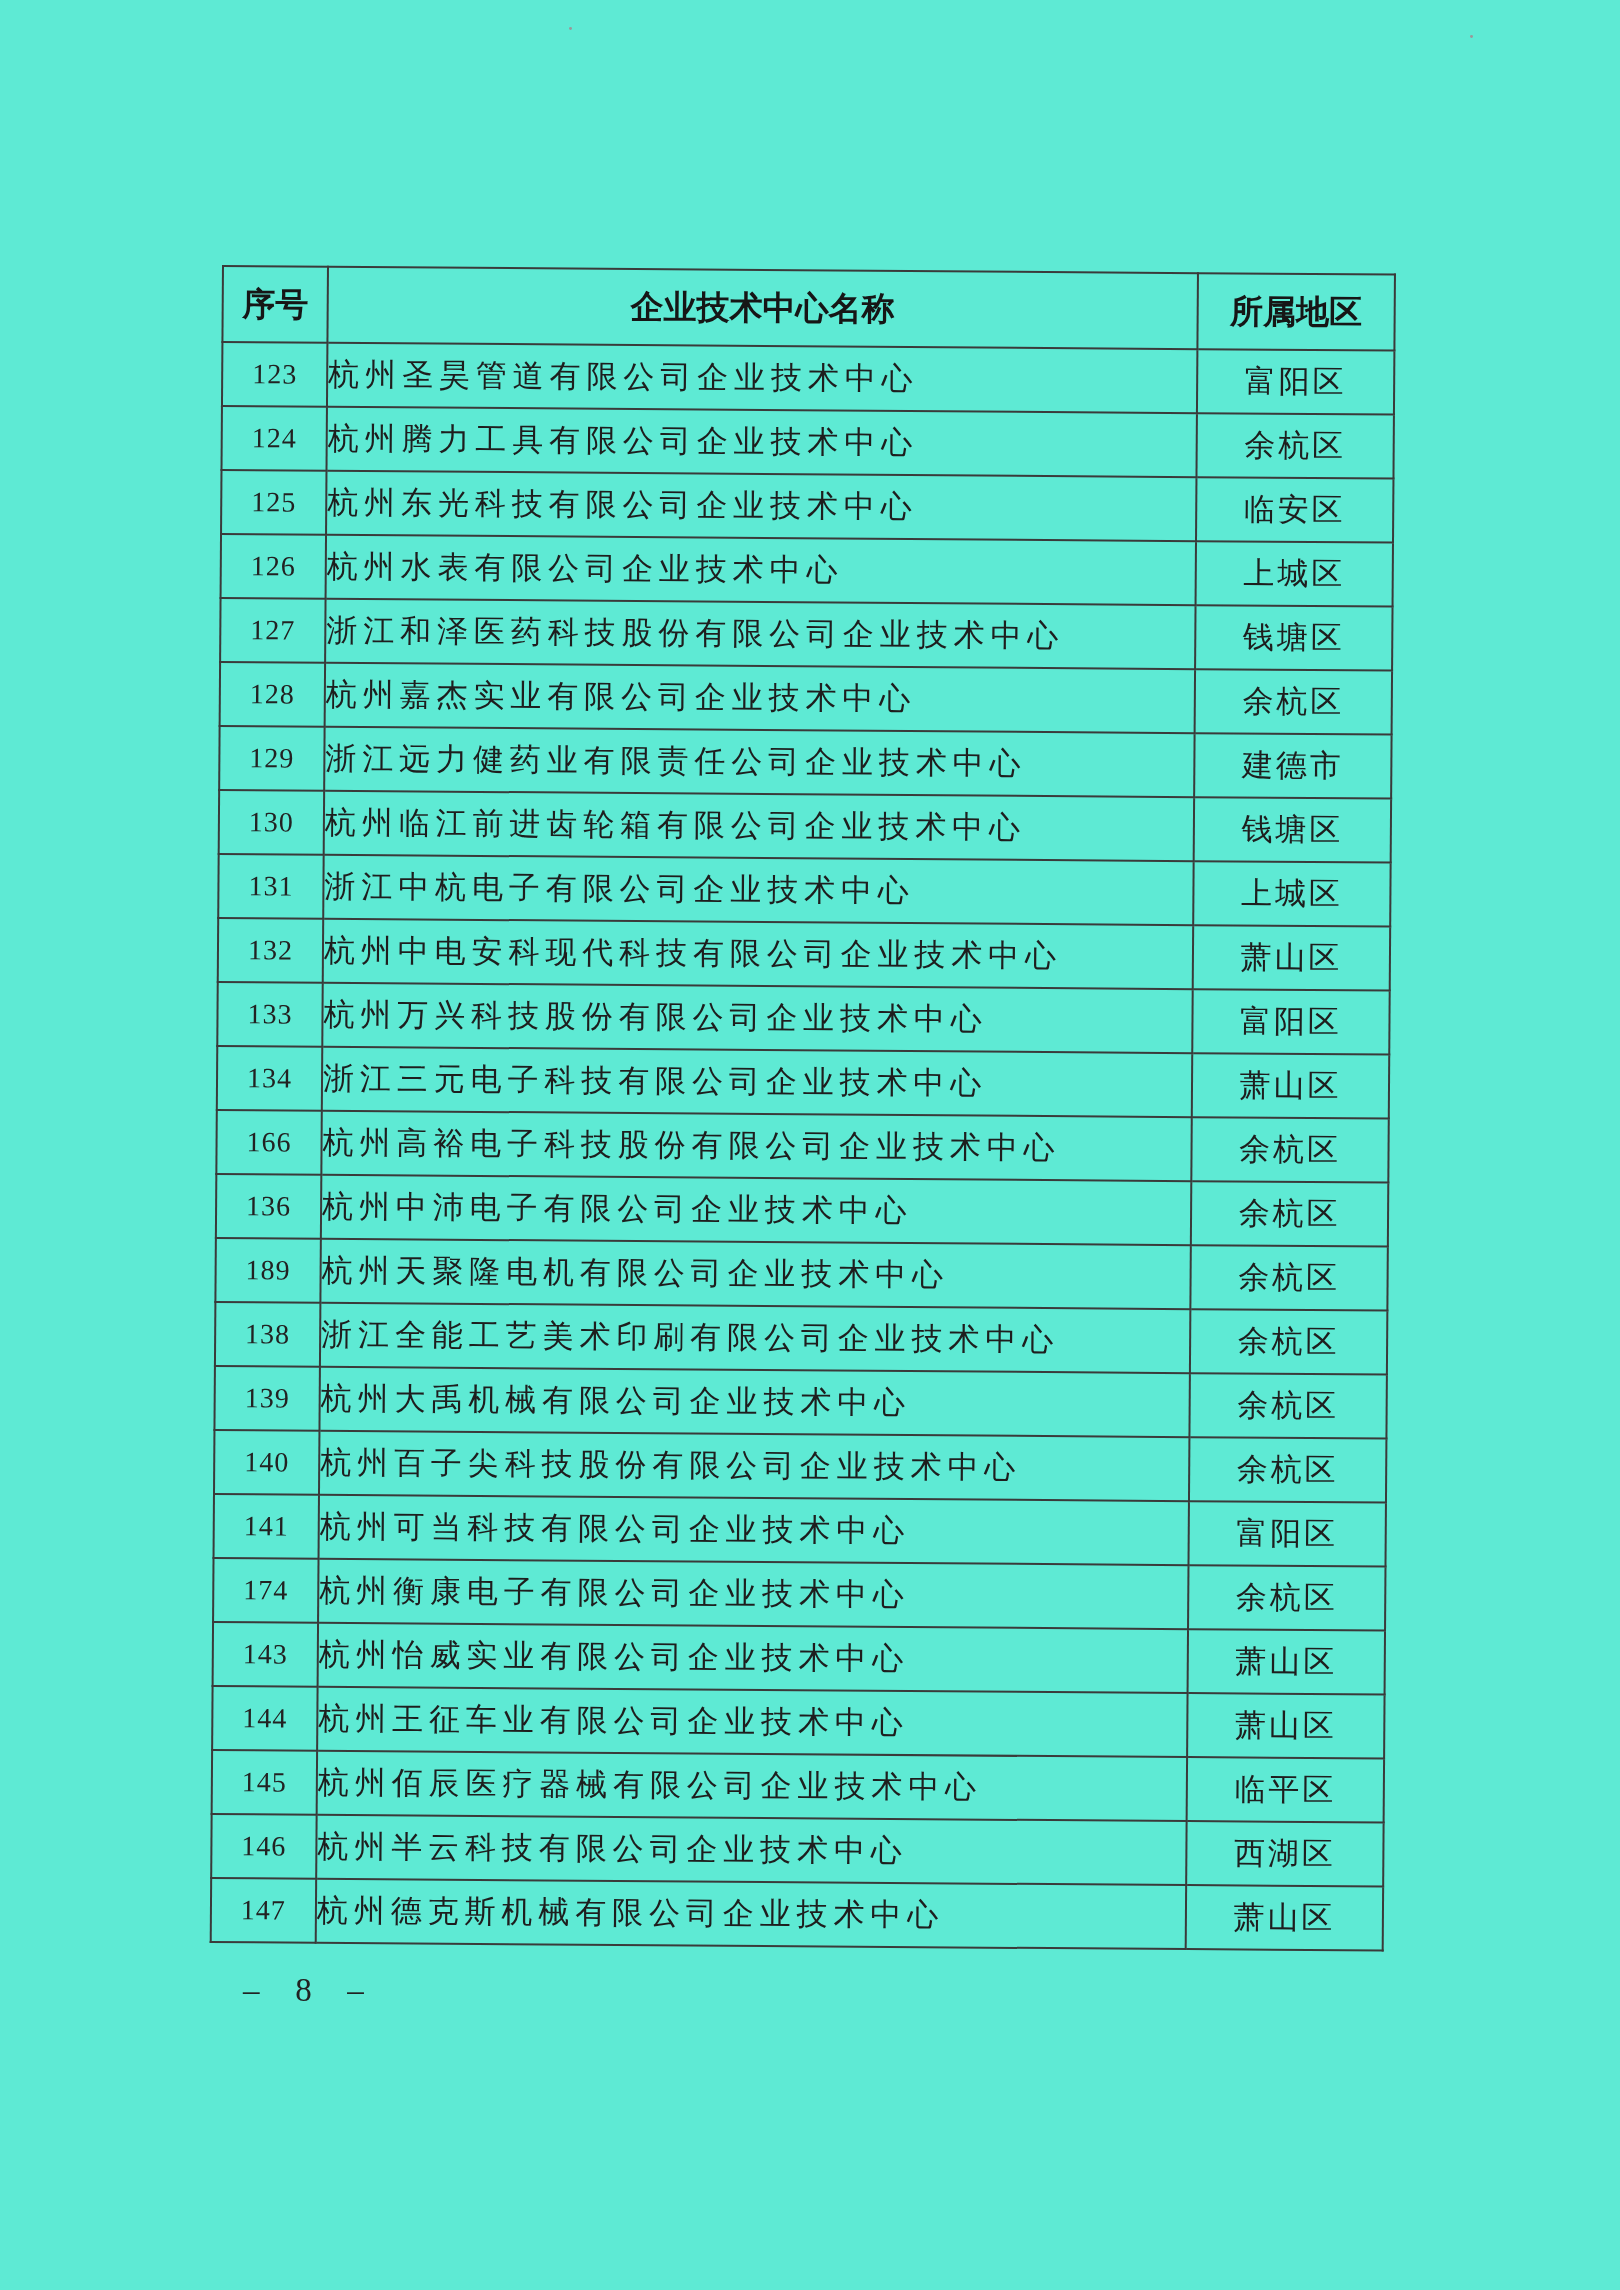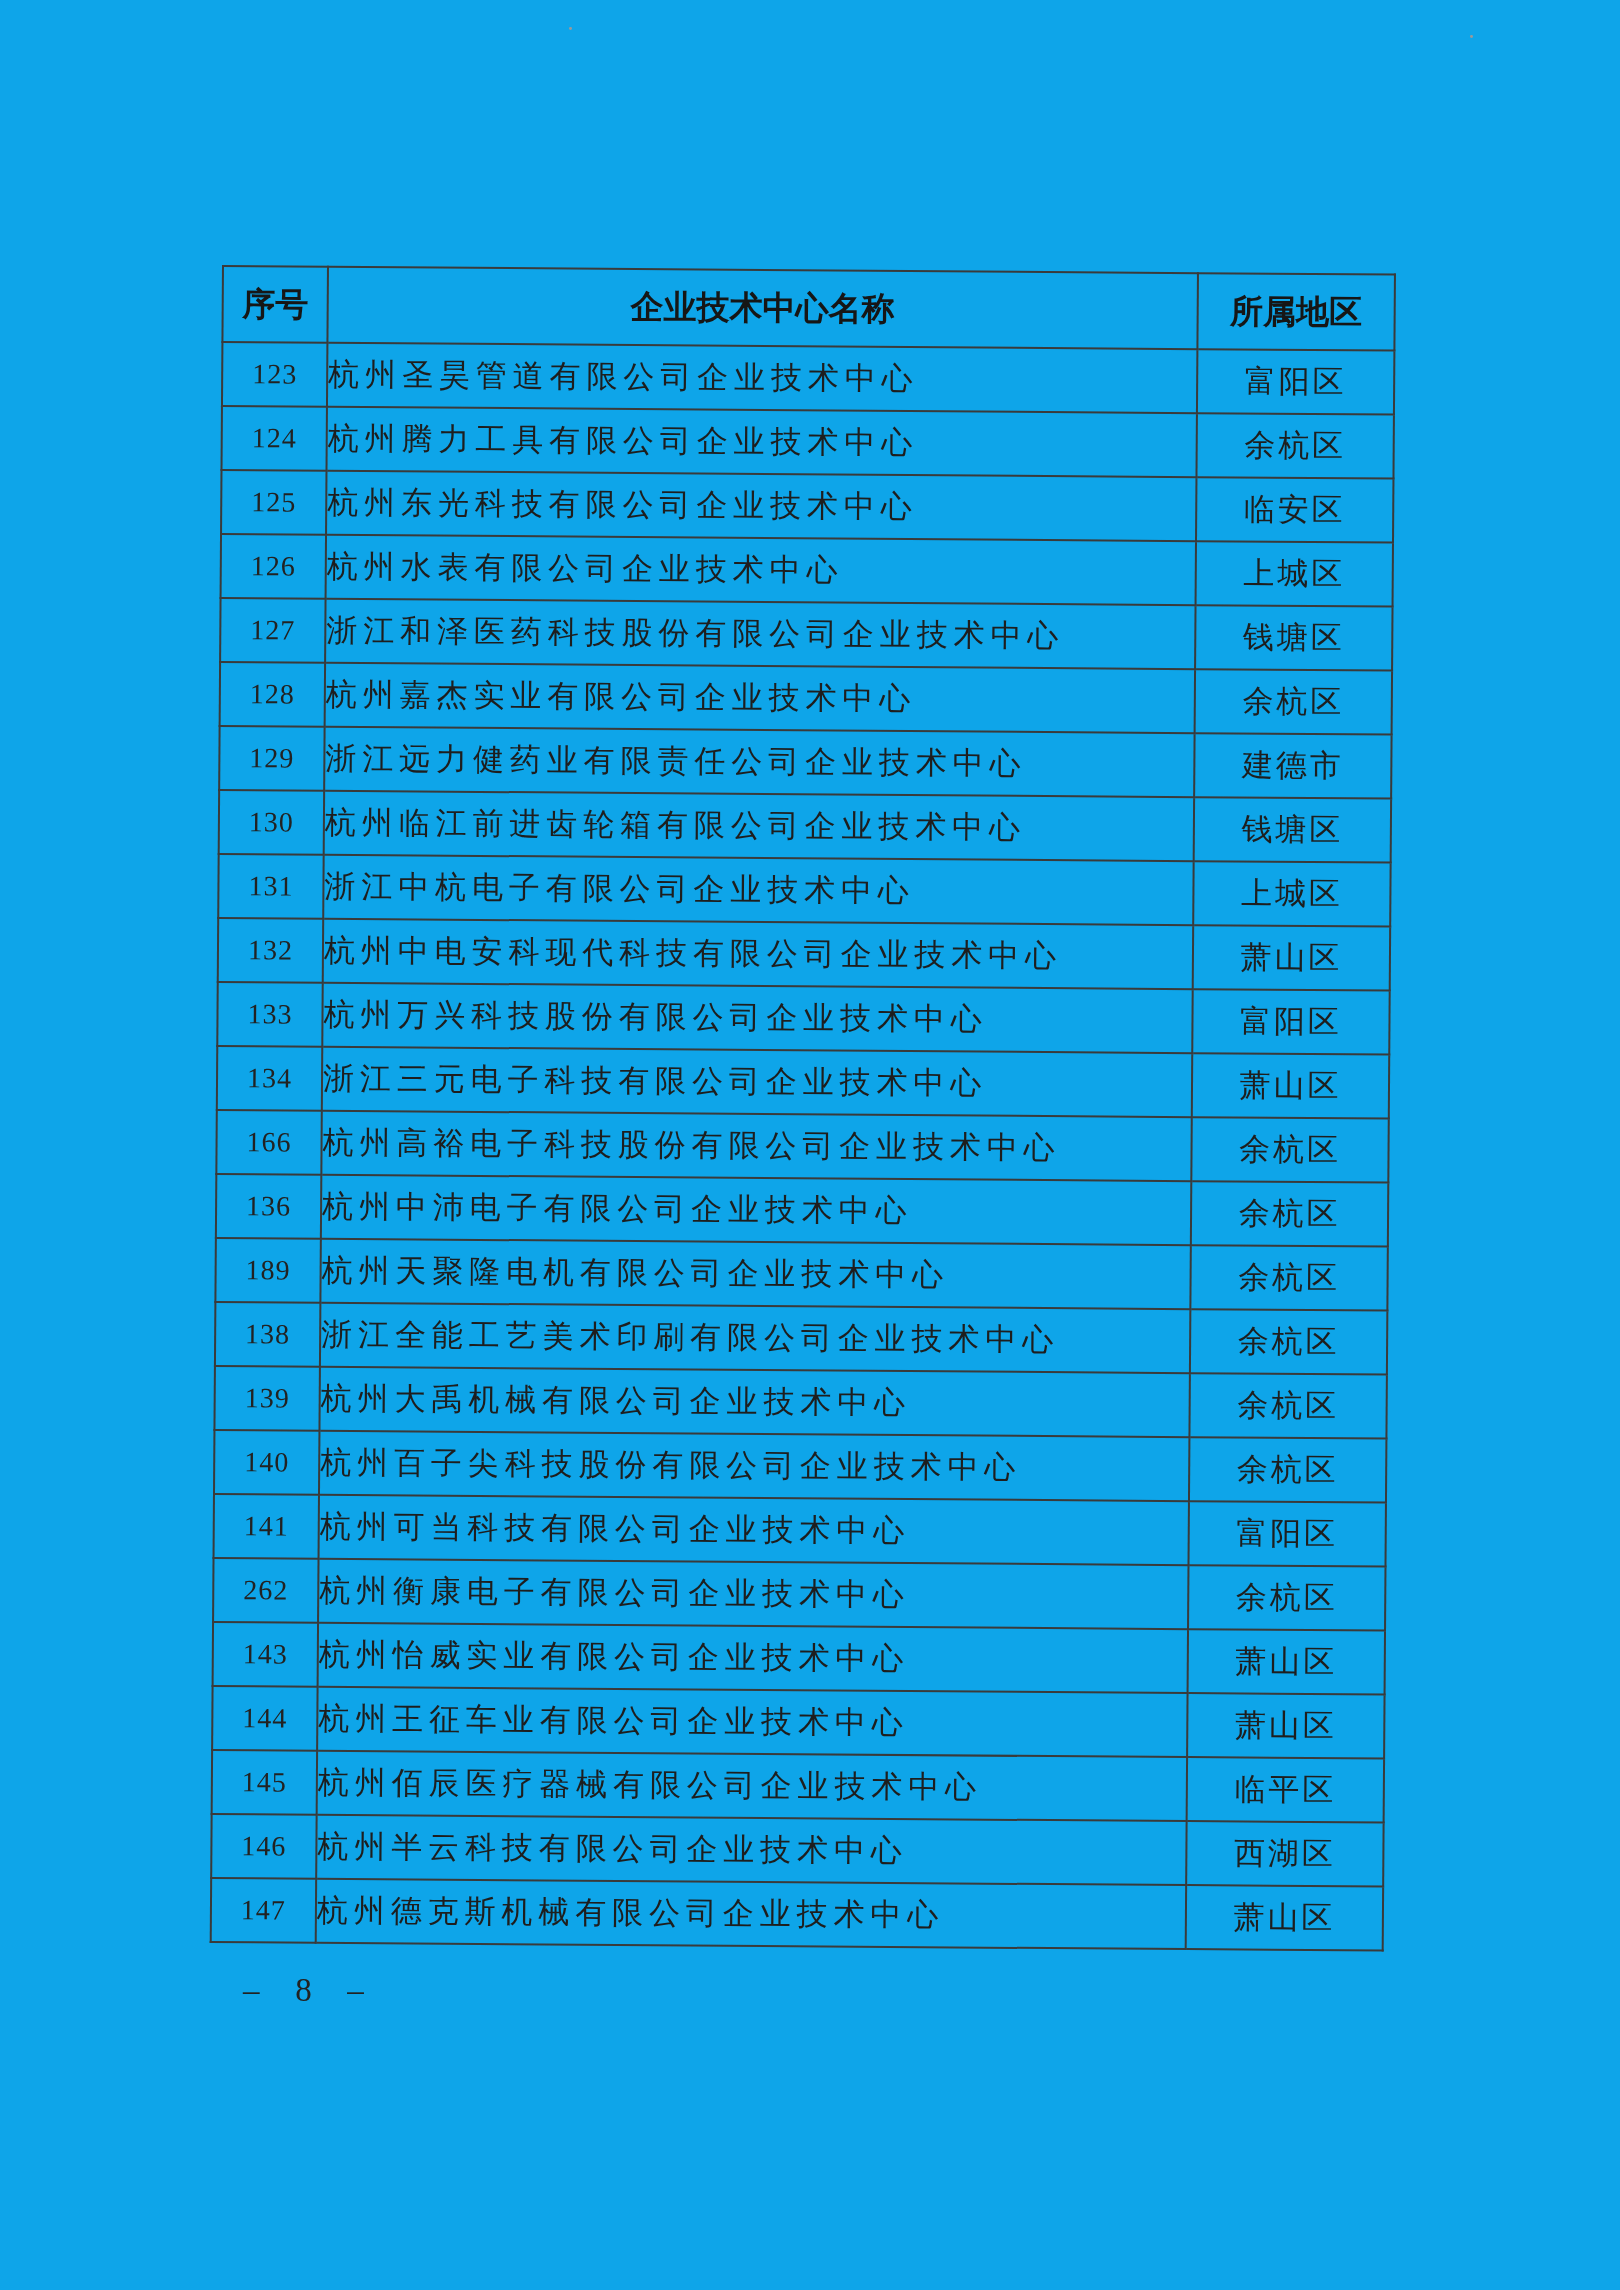--- a/index.html
+++ b/index.html
@@ -13,21 +13,21 @@
       position: relative;
       overflow: hidden;
       font-family: "DejaVu Serif", "Liberation Serif", serif;
       color: #1a1a1a;
     }
     .page {
       position: absolute;
       left: 0; top: 0;
       width: 1620px;
       height: 2291px;
-      background: #0ea5e9;
+      background: #5eead4;
     }
     .table-wrap {
       position: absolute;
       left: 222px;
       top: 265px;
       width: 1172px;
       transform: rotate(0.42deg);
       transform-origin: 0 0;
     }
     table.list {
@@ -204,21 +204,21 @@
             <td class="no">140</td>
             <td class="name">杭州百子尖科技股份有限公司企业技术中心</td>
             <td class="region">余杭区</td>
           </tr>
         <tr>
             <td class="no">141</td>
             <td class="name">杭州可当科技有限公司企业技术中心</td>
             <td class="region">富阳区</td>
           </tr>
         <tr>
-            <td class="no">262</td>
+            <td class="no">174</td>
             <td class="name">杭州衡康电子有限公司企业技术中心</td>
             <td class="region">余杭区</td>
           </tr>
         <tr>
             <td class="no">143</td>
             <td class="name">杭州怡威实业有限公司企业技术中心</td>
             <td class="region">萧山区</td>
           </tr>
         <tr>
             <td class="no">144</td>

